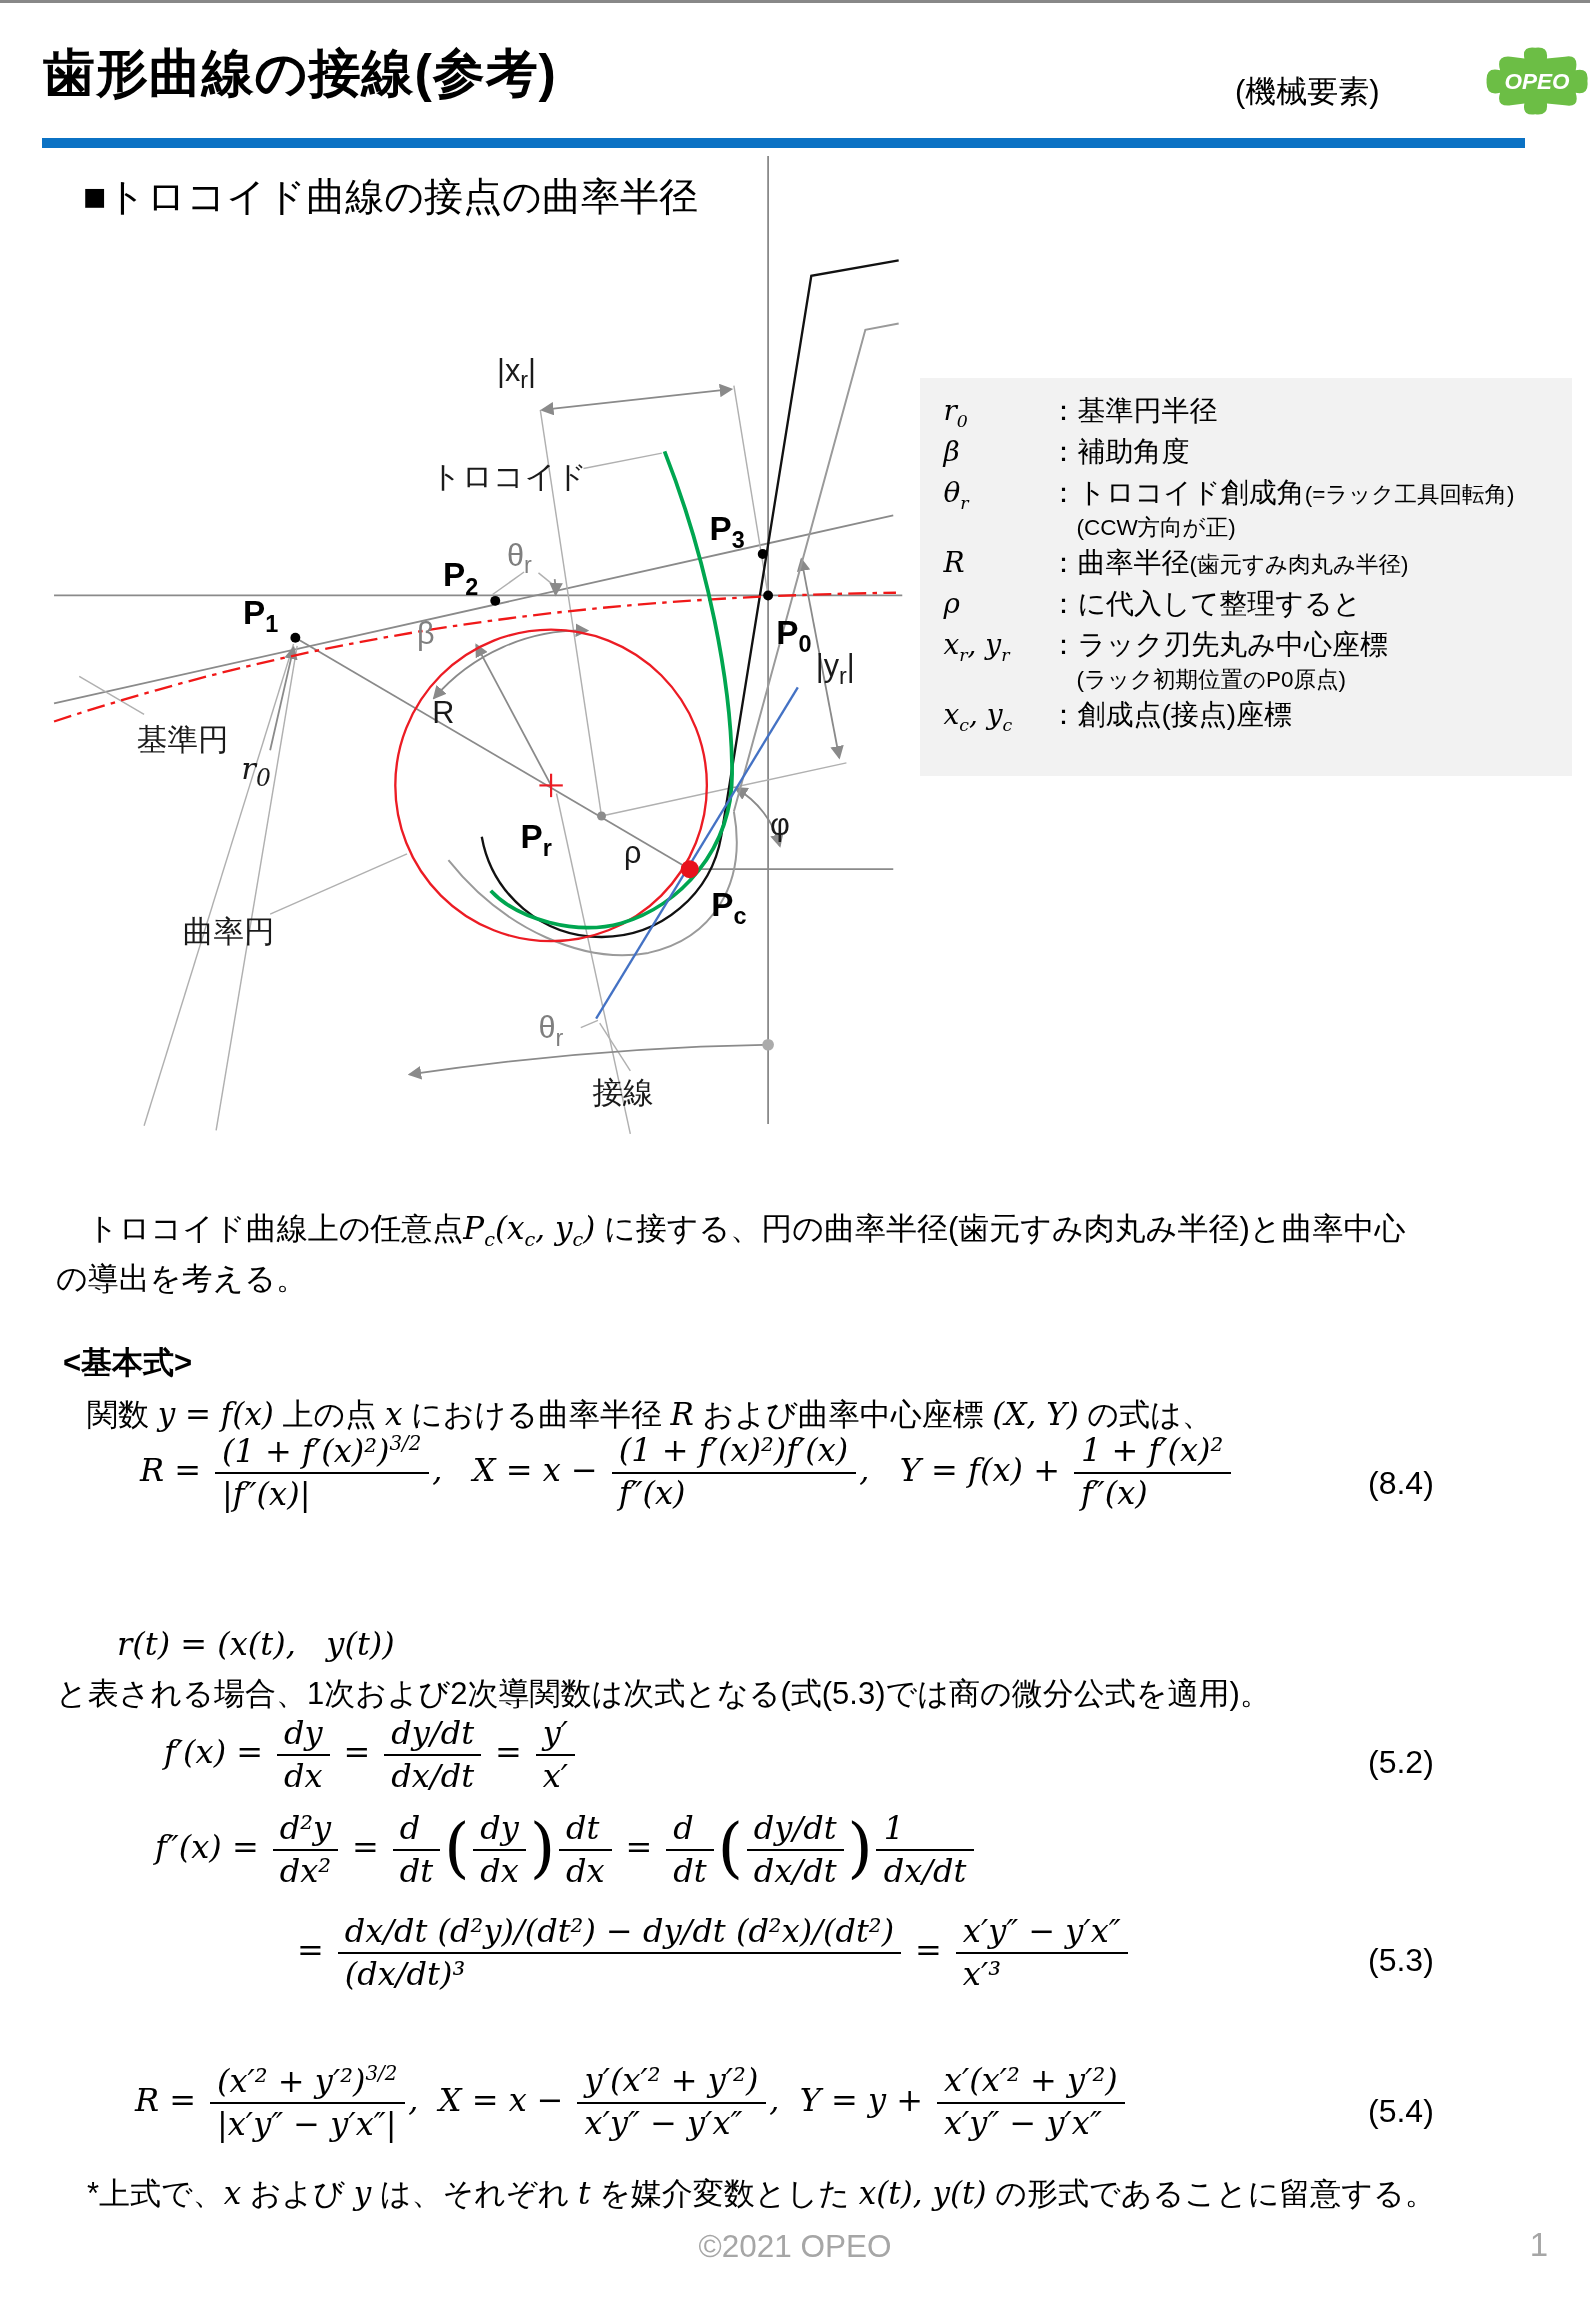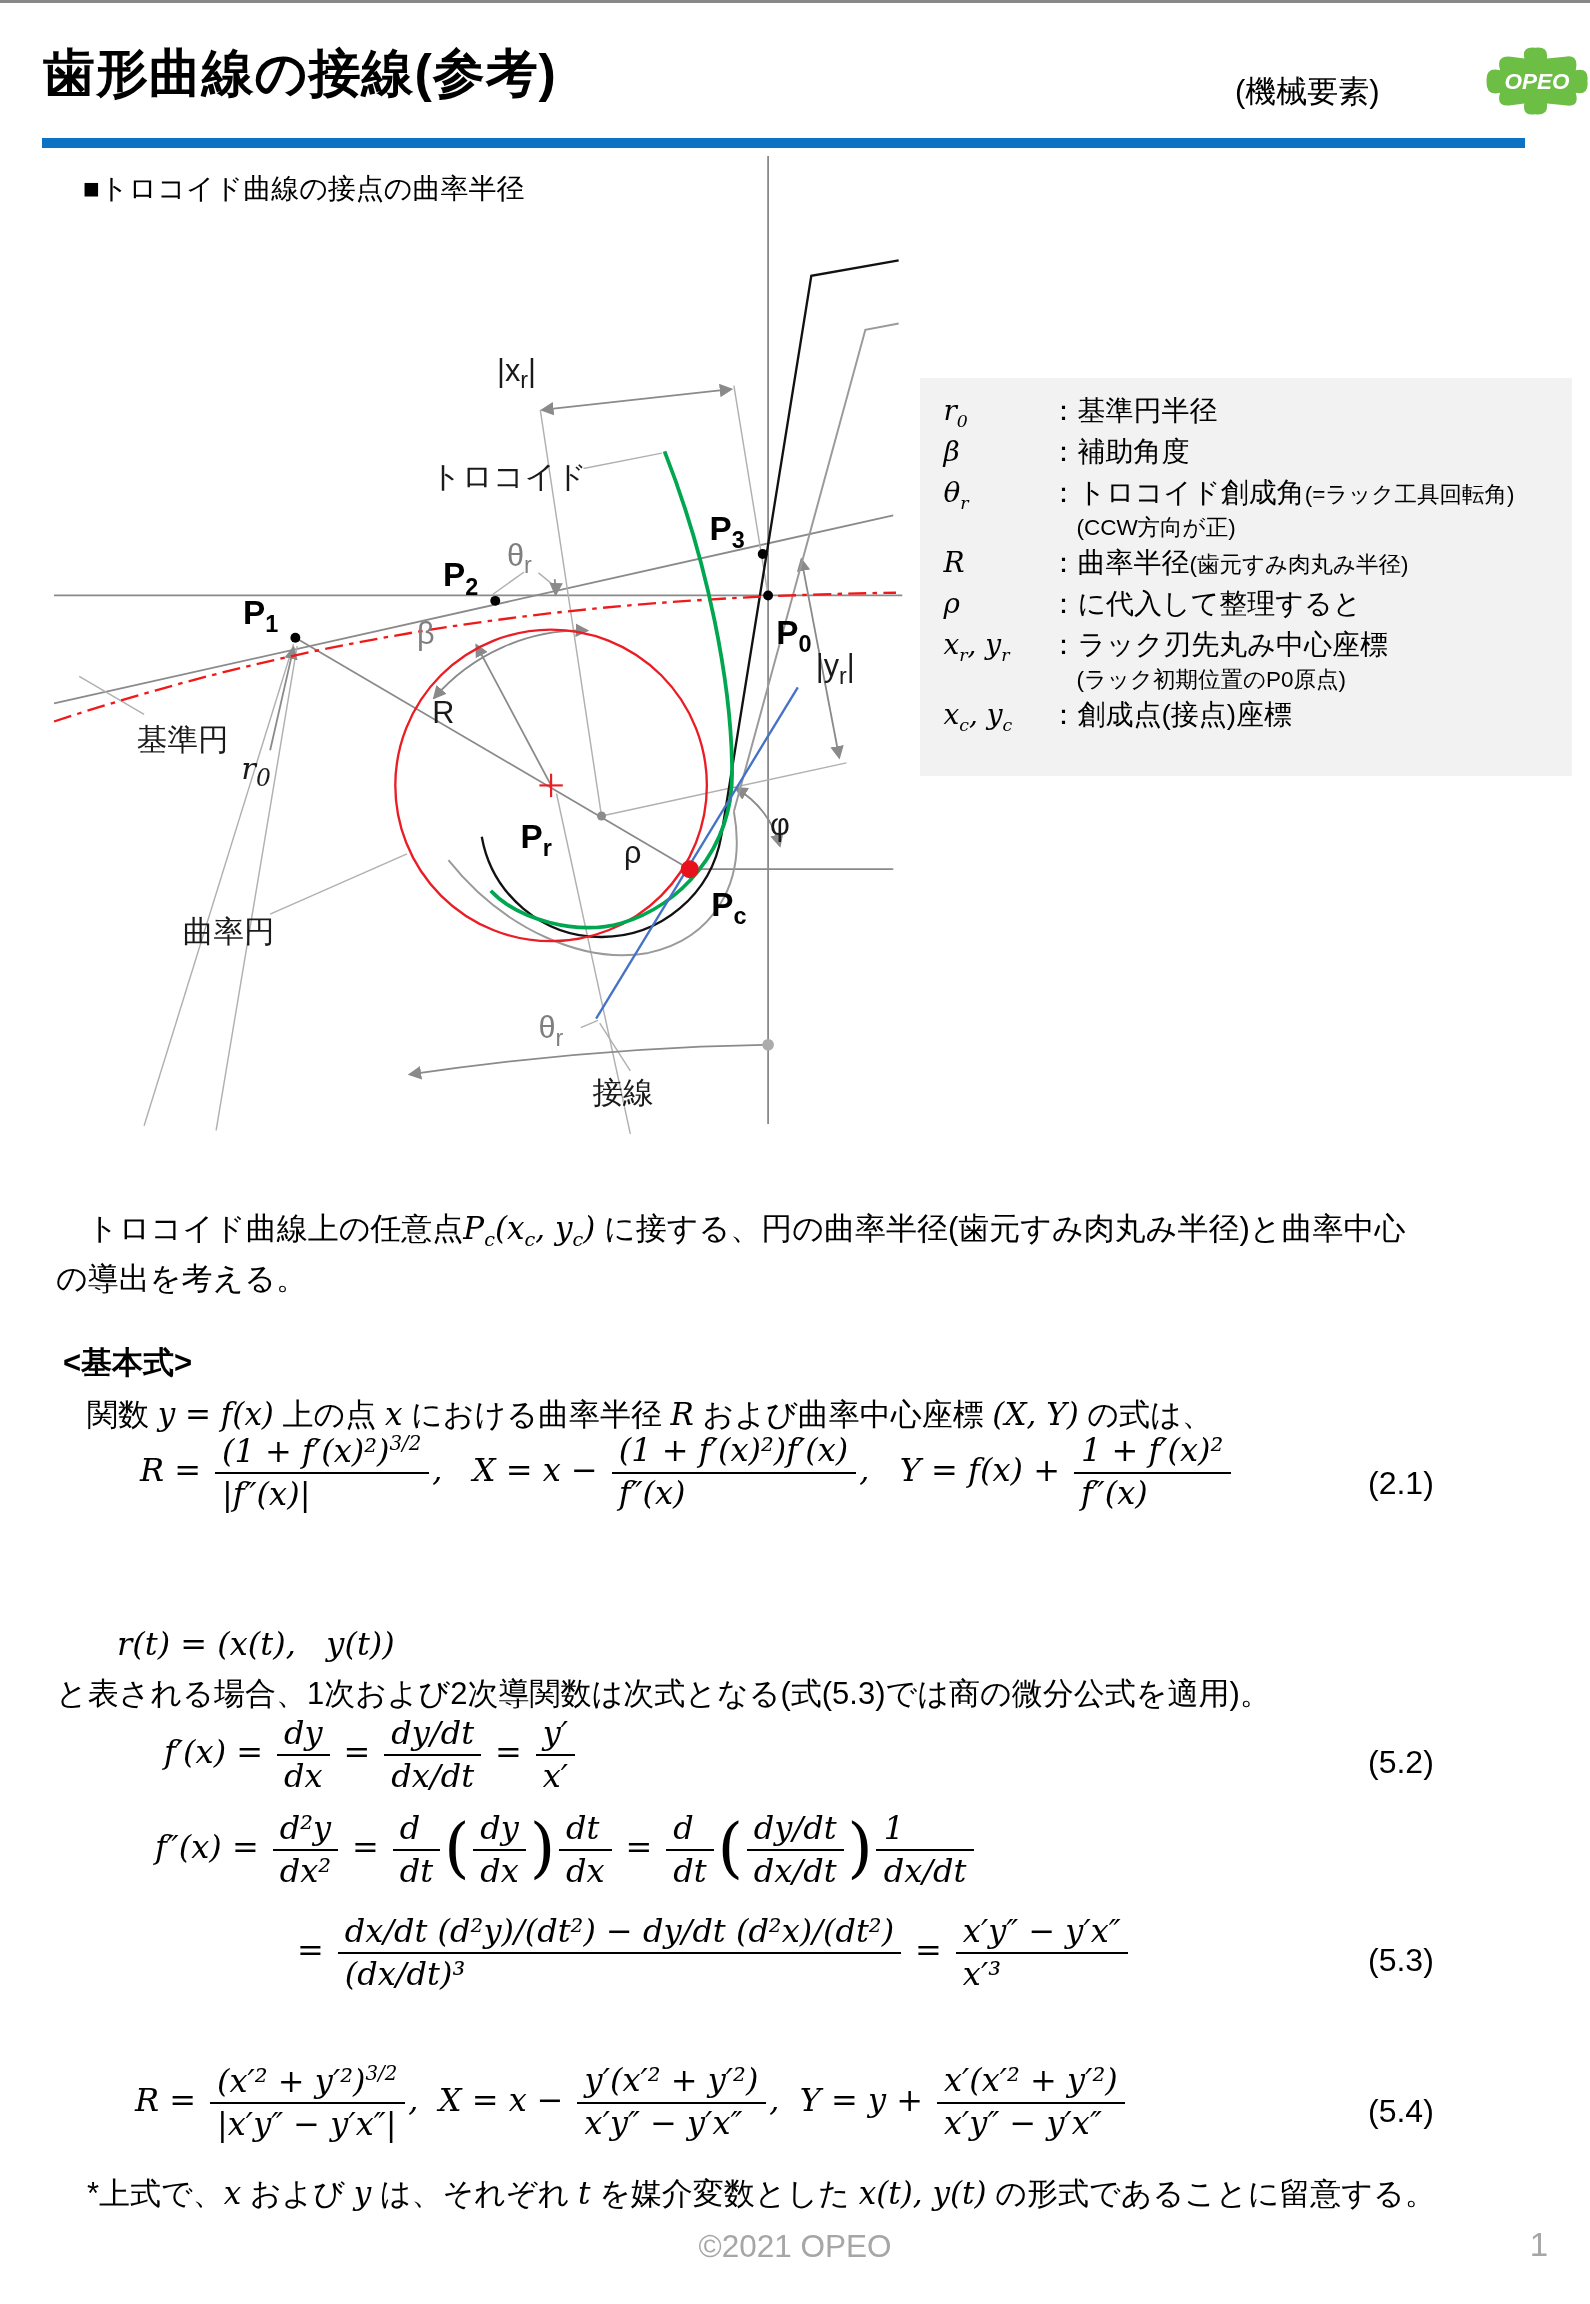--- a/index.html
+++ b/index.html
@@ -2,21 +2,21 @@
 <html style="font-size:14.4px"><head>
 <meta charset="utf-8">
 <style>
   html,body{margin:0;padding:0;background:#888}
   #canvas{position:relative;width:1590px;height:2304px;background:#fff;overflow:hidden;
           font-family:"Liberation Sans",sans-serif;color:#000;margin:3px auto}
   .abs{position:absolute}
   .title{left:43px;top:36px;font-size:52px;font-weight:700;letter-spacing:0.9px}
   .category{left:1235px;top:68px;font-size:31px}
   .bar{left:42px;top:135px;width:1483px;height:10px;background:#0B72C4}
-  .sechead{left:83px;top:167px;font-size:28px;font-weight:500}
+  .sechead{left:83px;top:167px;font-size:39px;font-weight:500}
   .caption{left:192px;top:1143px;font-size:33px}
   .body-line{font-size:31px;white-space:pre-wrap;line-height:1.25}
   .mi{font-family:"DejaVu Serif",serif;font-style:italic}
   .tx{font-style:normal}
   .sm{font-size:0.76em}
   sub{font-size:0.62em}
   sup{font-size:0.62em}
   
   .eq{position:absolute;font-size:32px;font-family:"DejaVu Serif",serif;font-style:italic;
       white-space:pre;color:#000}
@@ -195,21 +195,21 @@
     </div>
 
 
   <div class="abs body-line" style="left:56px;top:1206px"><span class="tx">　トロコイド曲線上の任意点</span><span class="mi">P</span><sub class="mi">c</sub><span class="mi">(x</span><sub class="mi">c</sub><span class="mi">, y</span><sub class="mi">c</sub><span class="mi">)</span><span class="tx"> に接する、円の曲率半径(歯元すみ肉丸み半径)と曲率中心</span></div>
   <div class="abs body-line" style="left:56px;top:1257px"><span class="tx">の導出を考える。</span></div>
 
   <div class="abs body-line" style="left:63px;top:1341px;font-weight:700">&lt;基本式&gt;</div>
   <div class="abs body-line" style="left:56px;top:1392px"><span class="tx">　関数 </span><span class="mi">y = f(x)</span><span class="tx"> 上の点 </span><span class="mi">x</span><span class="tx"> における曲率半径 </span><span class="mi">R</span><span class="tx"> および曲率中心座標 </span><span class="mi">(X, Y)</span><span class="tx"> の式は、</span></div>
 
   <div class="eq" style="left:140px;top:1429px"><span class="mi">R = </span><span class="frac"><span class="num"><span class="mi">(1 + f′(x)²)</span><sup>3/2</sup></span><span class="den"><span class="mi">|f″(x)|</span></span></span><span class="mi">,   X = x − </span><span class="frac"><span class="num"><span class="mi">(1 + f′(x)²)f′(x)</span></span><span class="den"><span class="mi">f″(x)</span></span></span><span class="mi">,   Y = f(x) + </span><span class="frac"><span class="num"><span class="mi">1 + f′(x)²</span></span><span class="den"><span class="mi">f″(x)</span></span></span></div>
-  <div class="eqnum" style="left:1368px;top:1462px">(2.1)</div>
+  <div class="eqnum" style="left:1368px;top:1462px">(8.4)</div>
 
   <div class="eq" style="left:117px;top:1622px"><span class="mi">r(t) = (x(t),   y(t))</span></div>
   <div class="abs body-line" style="left:56px;top:1672px">と表される場合、1次および2次導関数は次式となる(式(5.3)では商の微分公式を適用)。</div>
 
   <div class="eq" style="left:164px;top:1712px"><span class="mi">f′(x) = </span><span class="frac"><span class="num"><span class="mi">dy</span></span><span class="den"><span class="mi">dx</span></span></span><span class="mi"> = </span><span class="frac"><span class="num"><span class="mi">dy/dt</span></span><span class="den"><span class="mi">dx/dt</span></span></span><span class="mi"> = </span><span class="frac"><span class="num"><span class="mi">y′</span></span><span class="den"><span class="mi">x′</span></span></span></div>
   <div class="eqnum" style="left:1368px;top:1741px">(5.2)</div>
 
   <div class="eq" style="left:155px;top:1807px"><span class="mi">f″(x) = </span><span class="frac"><span class="num"><span class="mi">d²y</span></span><span class="den"><span class="mi">dx²</span></span></span><span class="mi"> = </span><span class="frac"><span class="num"><span class="mi">d</span></span><span class="den"><span class="mi">dt</span></span></span><span class="bp">(</span><span class="frac"><span class="num"><span class="mi">dy</span></span><span class="den"><span class="mi">dx</span></span></span><span class="bp">)</span><span class="frac"><span class="num"><span class="mi">dt</span></span><span class="den"><span class="mi">dx</span></span></span><span class="mi"> = </span><span class="frac"><span class="num"><span class="mi">d</span></span><span class="den"><span class="mi">dt</span></span></span><span class="bp">(</span><span class="frac"><span class="num"><span class="mi">dy/dt</span></span><span class="den"><span class="mi">dx/dt</span></span></span><span class="bp">)</span><span class="frac"><span class="num"><span class="mi">1</span></span><span class="den"><span class="mi">dx/dt</span></span></span></div>
   <div class="eq" style="left:297px;top:1910px"><span class="mi">= </span><span class="frac"><span class="num"><span class="mi">dx/dt (d²y)/(dt²) − dy/dt (d²x)/(dt²)</span></span><span class="den"><span class="mi">(dx/dt)³</span></span></span><span class="mi"> = </span><span class="frac"><span class="num"><span class="mi">x′y″ − y′x″</span></span><span class="den"><span class="mi">x′³</span></span></span></div>
   <div class="eqnum" style="left:1368px;top:1939px">(5.3)</div>

